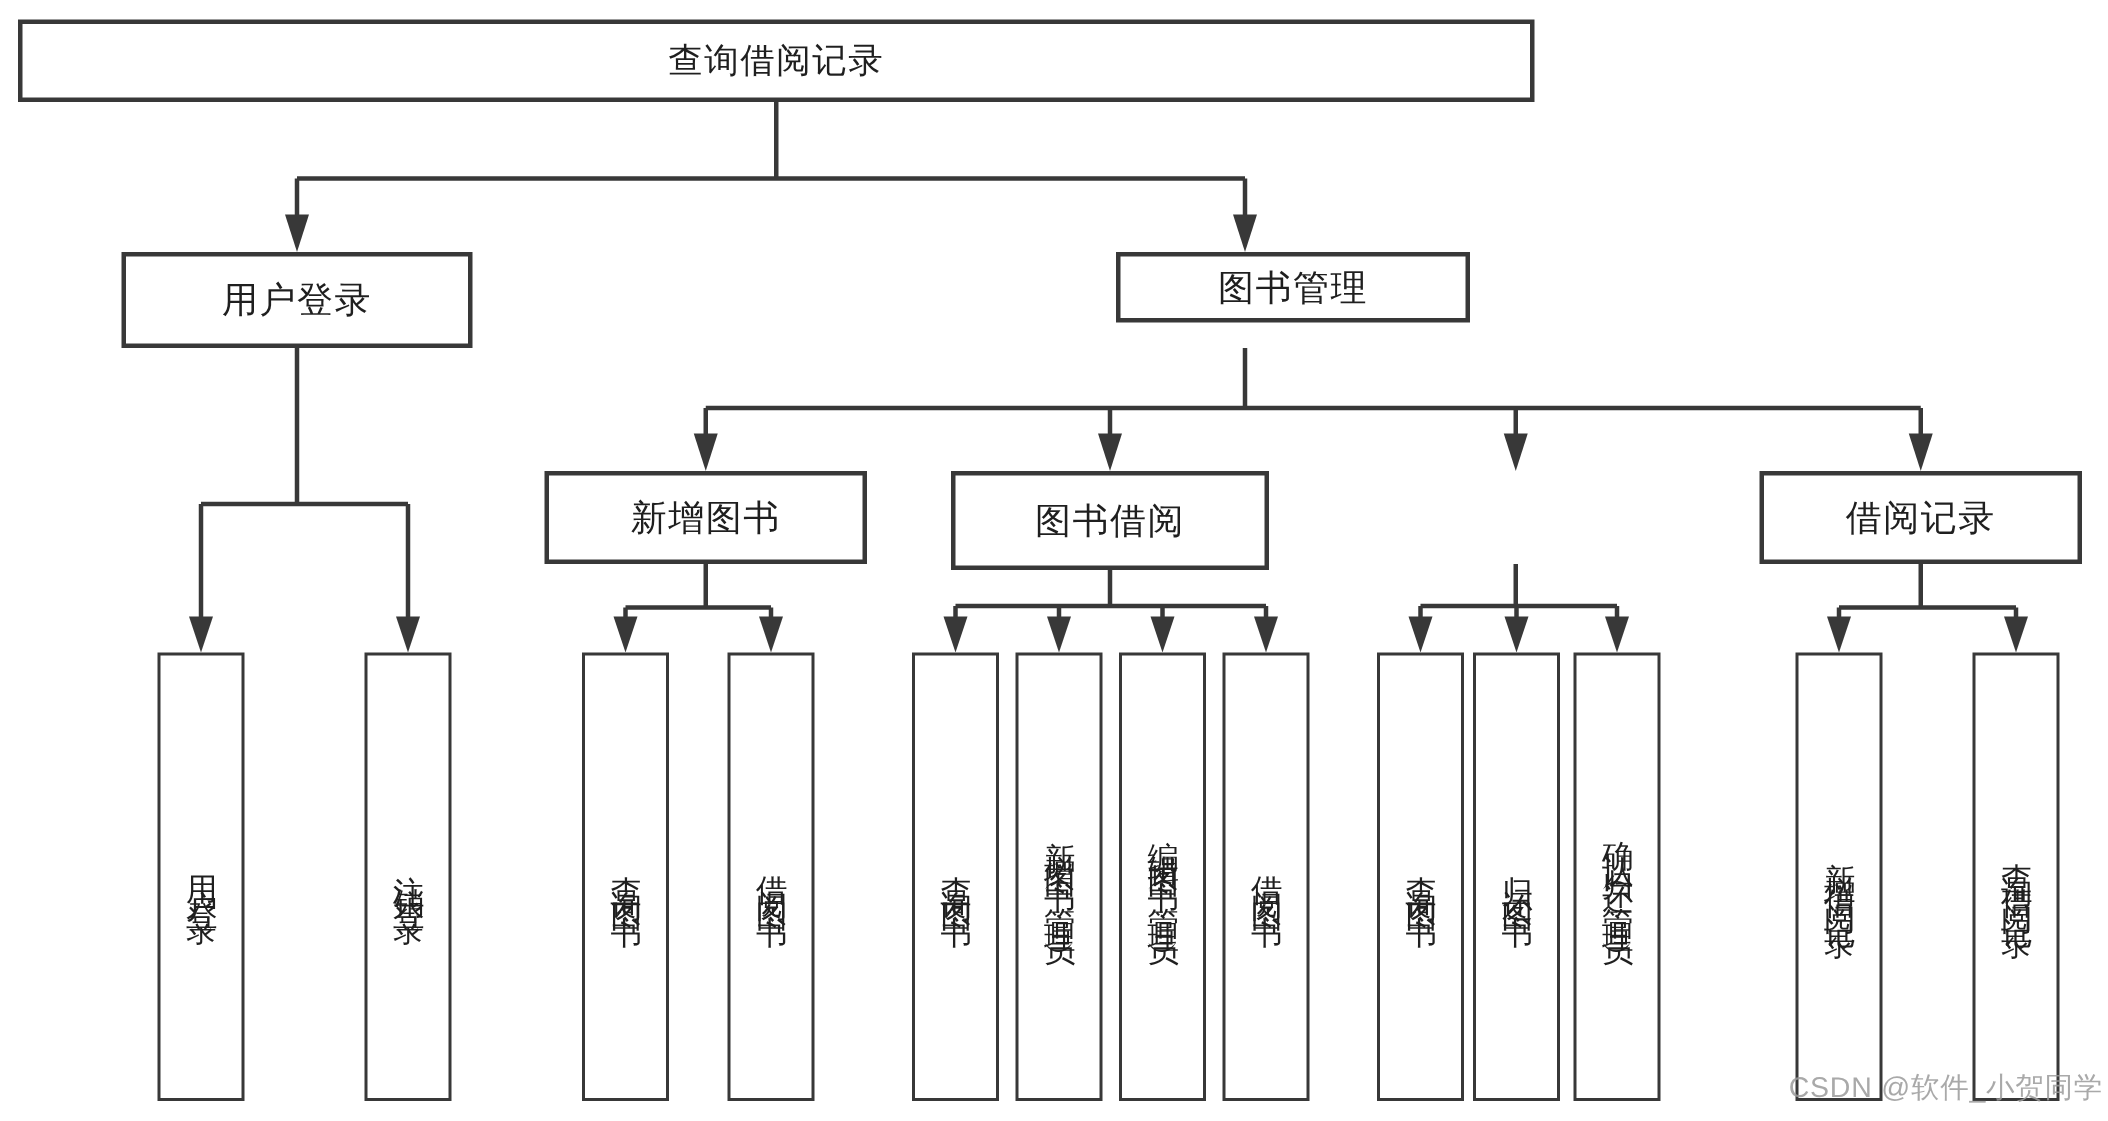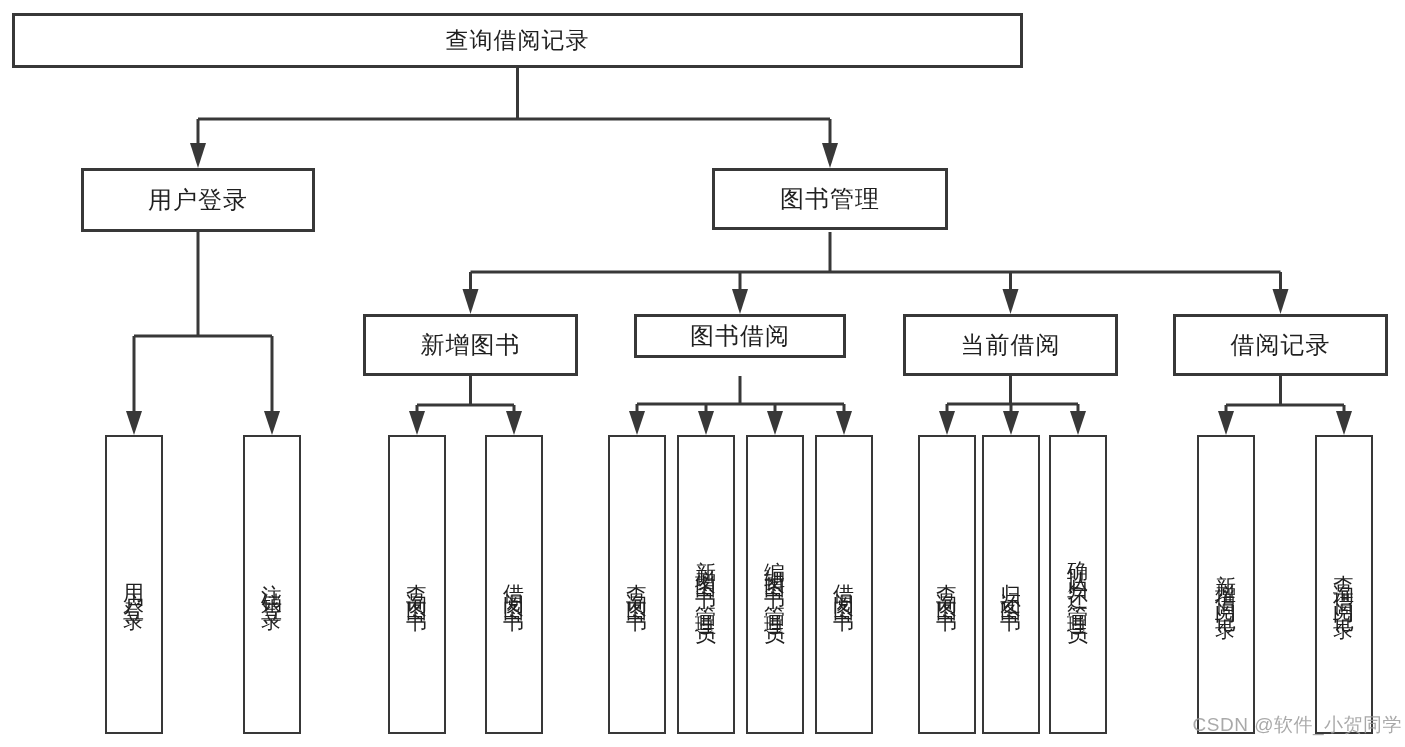--- a/index.html
+++ b/index.html
@@ -137,32 +137,29 @@
     <polygon class="ah" points="1336,411 1352,411 1344,435"></polygon>
   </svg>
 
   <div class="box root" style="left:12px;top:13px;width:1011px;height:55px">
     <span>查询借阅记录</span>
   </div>
 
   <div class="box lvl" style="left:81px;top:168px;width:234px;height:64px">
     <span>用户登录</span>
   </div>
-  <div class="box lvl" style="left:712px;top:168px;width:236px;height:62px">
+  <div class="box lvl" style="left:744px;top:168px;width:236px;height:47px">
     <span>图书管理</span>
   </div>
 
   <div class="box lvl" style="left:363px;top:314px;width:215px;height:62px">
     <span>新增图书</span>
   </div>
-  <div class="box lvl" style="left:634px;top:314px;width:212px;height:44px">
+  <div class="box lvl" style="left:634px;top:314px;width:212px;height:66px">
     <span>图书借阅</span>
-  </div>
-  <div class="box lvl" style="left:903px;top:314px;width:215px;height:62px">
-    <span>当前借阅</span>
   </div>
   <div class="box lvl" style="left:1173px;top:314px;width:215px;height:62px">
     <span>借阅记录</span>
   </div>
 
   <div class="leaf" style="left:105px">
     <span>用户登录</span>
   </div>
   <div class="leaf" style="left:243px">
     <span>注销登录</span>

